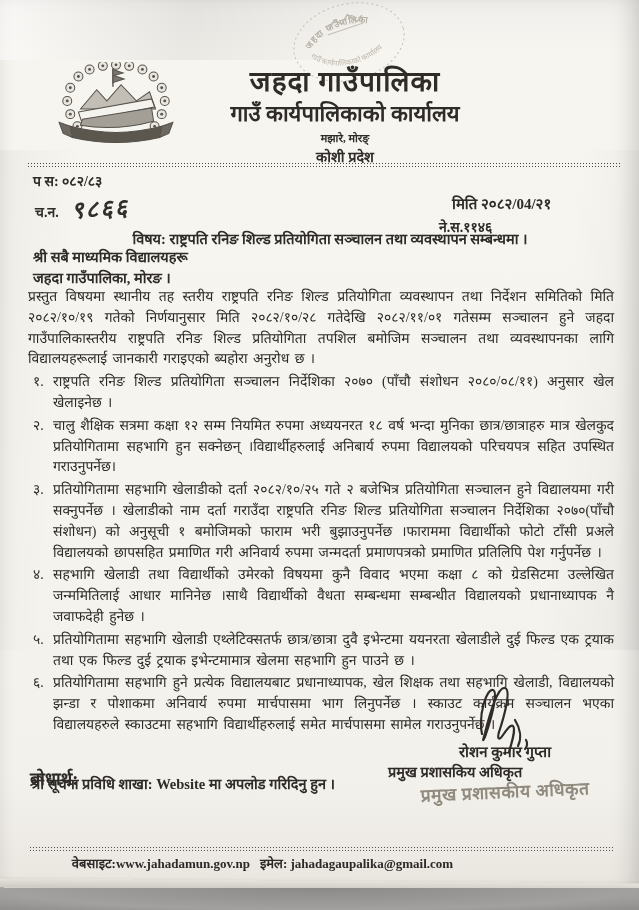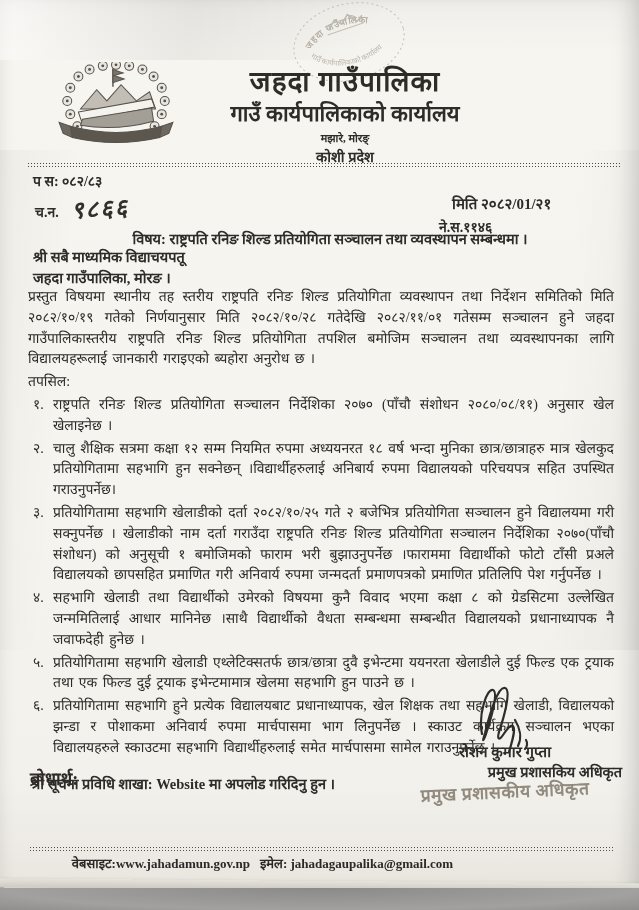--- a/index.html
+++ b/index.html
@@ -80,21 +80,21 @@
     text-align:justify;word-spacing:2px;
   }
   .tapasil{margin-top:2px;text-align:left;}
   .list{margin-top:2px;}
   .item{position:relative;padding-left:25px;margin-bottom:2px;text-align:justify;}
   .item .num{position:absolute;left:5px;top:0;}
 
   
   .sig-svg{position:absolute;left:452px;top:680px;width:115px;height:78px;z-index:3;}
   .sig-name{position:absolute;left:395px;top:741px;width:220px;text-align:center;font-size:15px;font-weight:bold;}
-  .sig-title{position:absolute;left:388px;top:761px;width:234px;text-align:right;font-size:14.5px;font-weight:bold;}
+  .sig-title{position:absolute;left:388px;top:761px;width:234px;text-align:left;font-size:14.5px;font-weight:bold;}
   .sig-stamp{
     position:absolute;left:372px;top:779px;width:266px;text-align:center;
     font-size:17.5px;font-weight:bold;color:#918a7e;letter-spacing:.5px;
     transform:rotate(-2.5deg);
   }
 
   .cc-label{position:absolute;left:30px;top:766px;font-size:18px;font-weight:bold;}
   .cc-line{position:absolute;left:30px;top:773px;font-size:14.5px;font-weight:bold;}
 
   .footer-text{position:absolute;left:0;top:854px;width:525px;text-align:center;font-size:13px;font-weight:bold;color:#2b2927;}
@@ -184,33 +184,32 @@
     <div class="h3">मझारे, मोरङ्</div>
     <div class="h4">कोशी प्रदेश</div>
   </div>
 
   <div class="dotline"></div>
 
   <div class="refno">प स: ०८२/८३</div>
   <div class="chalani">
     <span>च.न.</span><span class="hand">९८६६</span>
   </div>
-  <div class="dateline">मिति २०८२/01/२१</div>
+  <div class="dateline">मिति २०८२/04/२१</div>
   <div class="nesa">ने.स.११४६</div>
 
   <div class="subject">विषय: राष्ट्रपति रनिङ शिल्ड प्रतियोगिता सञ्चालन तथा व्यवस्थापन सम्बन्धमा ।</div>
 
   <div class="addressee">
-    <div>श्री सबै माध्यमिक विद्याचयपतू</div>
+    <div>श्री सबै माध्यमिक विद्यालयहरू</div>
     <div>जहदा गाउँपालिका, मोरङ ।</div>
   </div>
 
   <div class="flow">
     <div>प्रस्तुत विषयमा स्थानीय तह स्तरीय राष्ट्रपति रनिङ शिल्ड प्रतियोगिता व्यवस्थापन तथा निर्देशन समितिको मिति २०८२/१०/१९ गतेको निर्णयानुसार मिति २०८२/१०/२८ गतेदेखि २०८२/११/०१ गतेसम्म सञ्चालन हुने  जहदा गाउँपालिकास्तरीय राष्ट्रपति रनिङ शिल्ड प्रतियोगिता तपशिल बमोजिम सञ्चालन तथा व्यवस्थापनका लागि विद्यालयहरूलाई जानकारी गराइएको ब्यहोरा अनुरोध छ ।</div>
-    <div class="tapasil">तपसिल:</div>
     <div class="list">
       <div class="item">
         <span class="num">१.</span>
         <span>राष्ट्रपति रनिङ शिल्ड प्रतियोगिता सञ्चालन निर्देशिका २०७० (पाँचौ संशोधन २०८०/०८/११) अनुसार खेल खेलाइनेछ ।</span>
       </div>
       <div class="item">
         <span class="num">२.</span>
         <span>चालु शैक्षिक सत्रमा कक्षा १२ सम्म नियमित रुपमा अध्ययनरत १८ वर्ष भन्दा मुनिका छात्र/छात्राहरु मात्र खेलकुद प्रतियोगितामा सहभागि हुन सक्नेछन् ।विद्यार्थीहरुलाई अनिबार्य रुपमा विद्यालयको परिचयपत्र सहित उपस्थित गराउनुपर्नेछ।</span>
       </div>
       <div class="item">

